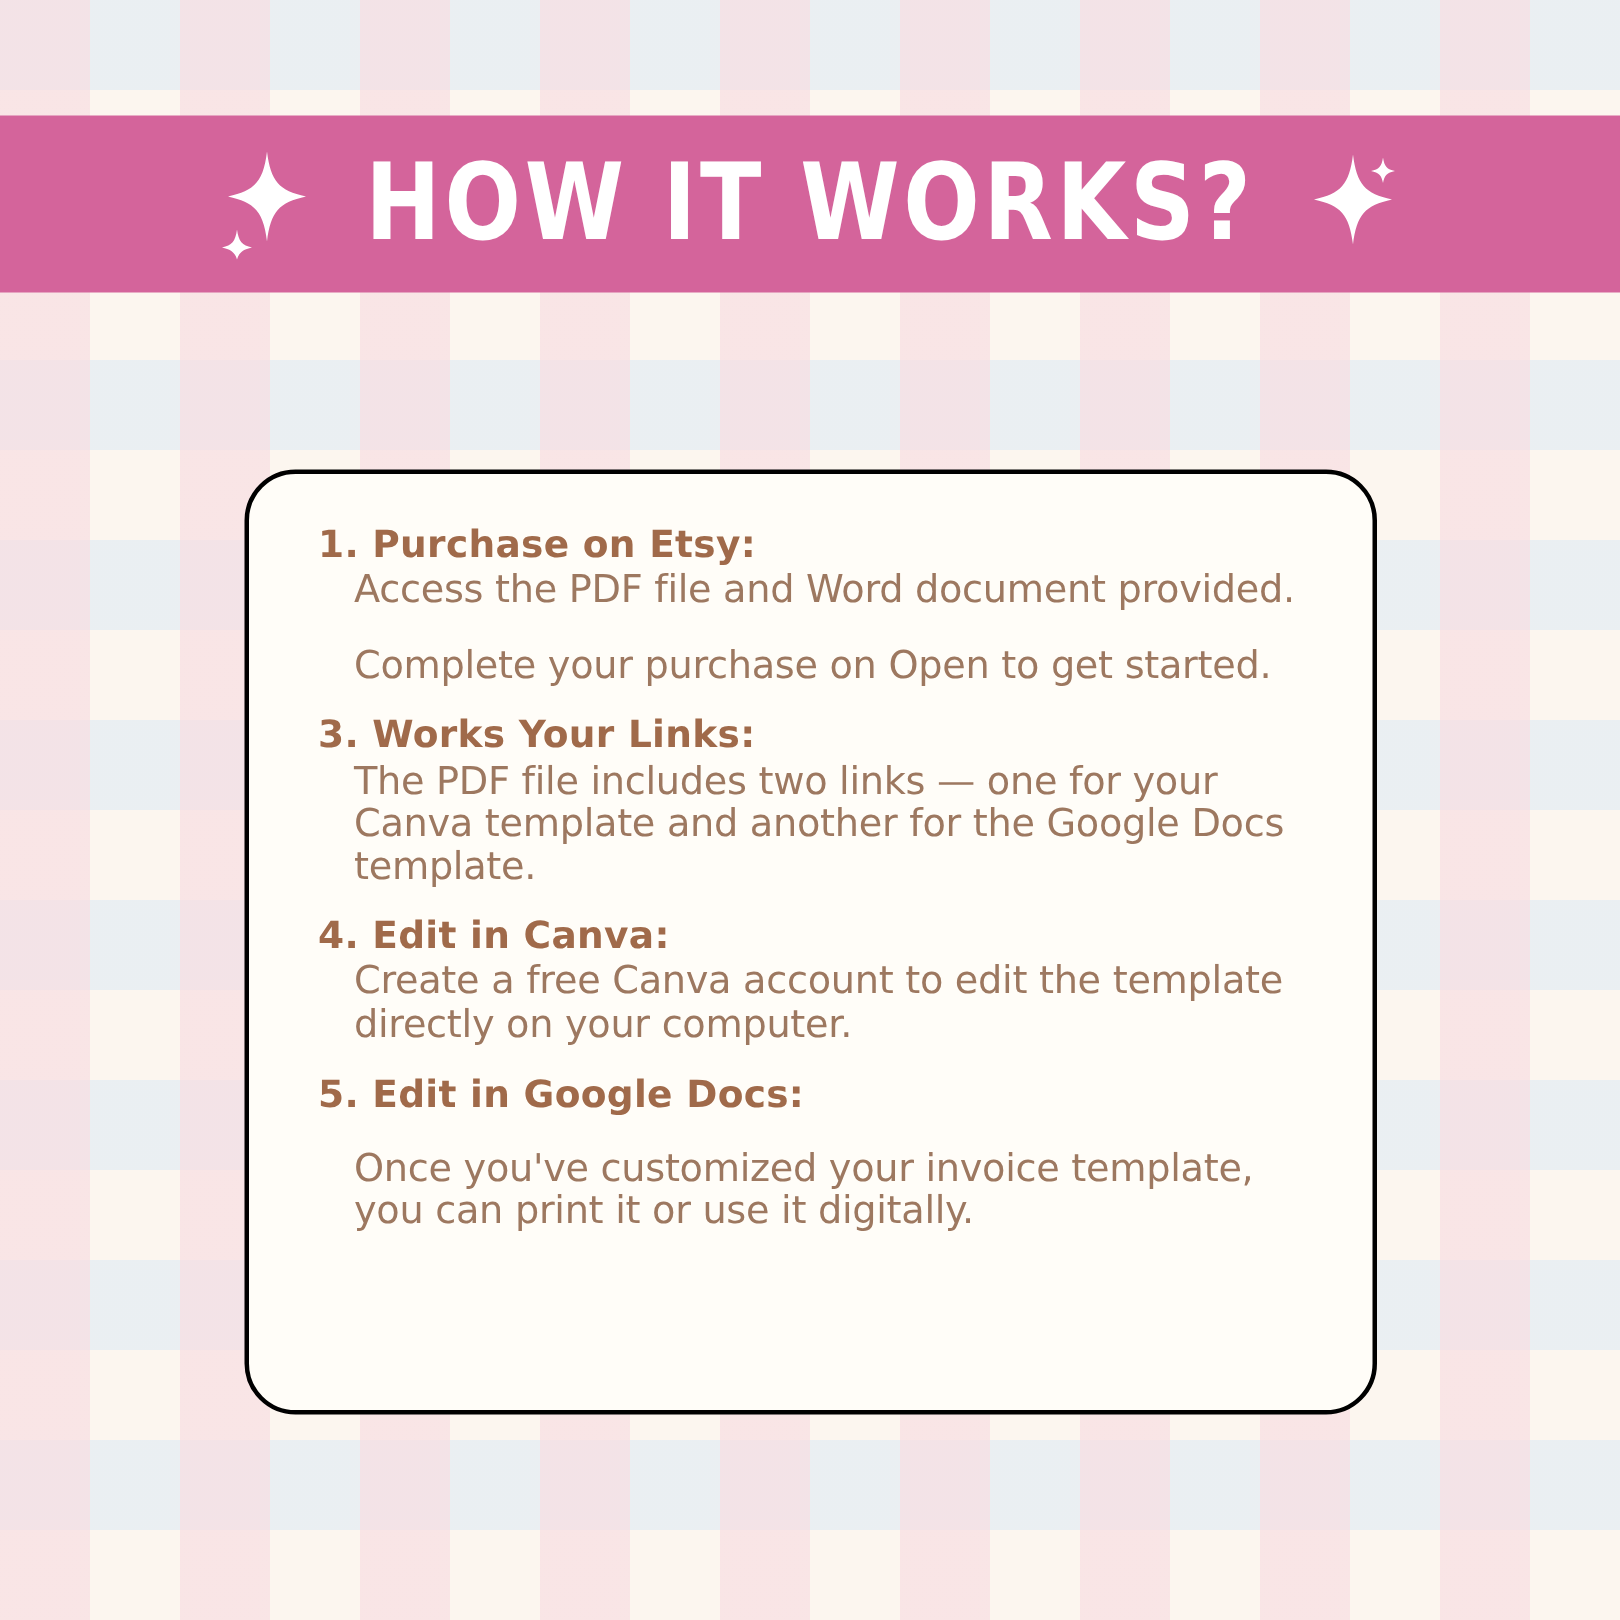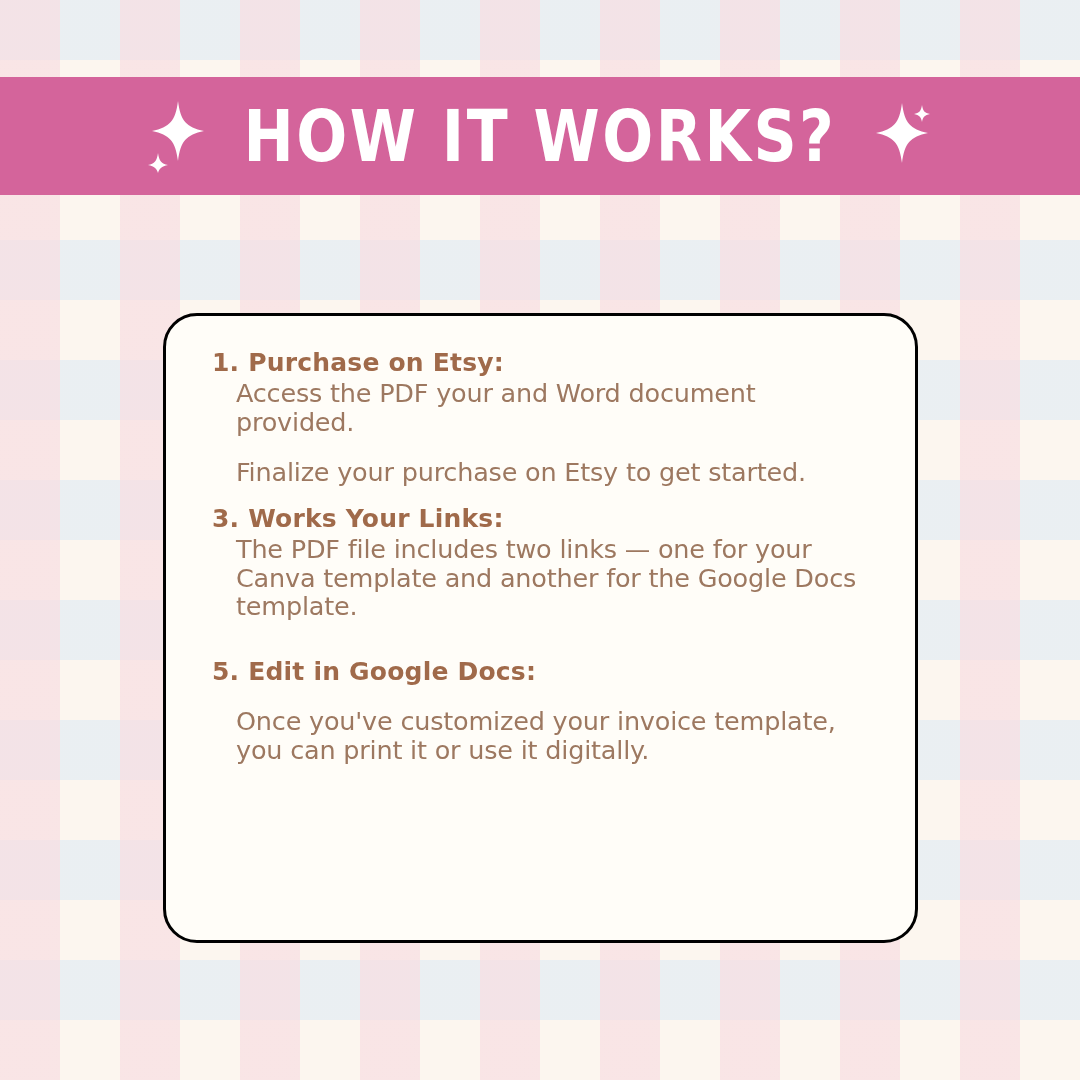--- a/index.html
+++ b/index.html
@@ -153,36 +153,41 @@
   </div>
 
   <div class="card">
     <div class="steps">
 
       <div class="step">
         <div class="step-head">
           <span class="num">1. </span>
           <span>Purchase on Etsy:</span>
         </div>
-        <div class="step-body">Access the PDF your and Word document provided.</div>
-      </div>
-
-      <div class="step">
-        <div class="step-body">Finalize your purchase on Etsy to get started.</div>
+        <div class="step-body">Access the PDF file and Word document provided.</div>
+      </div>
+
+      <div class="step">
+        <div class="step-body">Complete your purchase on Open to get started.</div>
       </div>
 
       <div class="step">
         <div class="step-head">
           <span class="num">3. </span>
           <span>Works Your Links:</span>
         </div>
         <div class="step-body">The PDF file includes two links — one for your Canva template and another for the Google Docs template.</div>
       </div>
 
       <div class="step">
+        <div class="step-head">
+          <span class="num">4. </span>
+          <span>Edit in Canva:</span>
+        </div>
+        <div class="step-body">Create a free Canva account to edit the template directly on your computer.</div>
       </div>
 
       <div class="step">
         <div class="step-head">
           <span class="num">5. </span>
           <span>Edit in Google Docs:</span>
         </div>
       </div>
 
       <div class="step">

